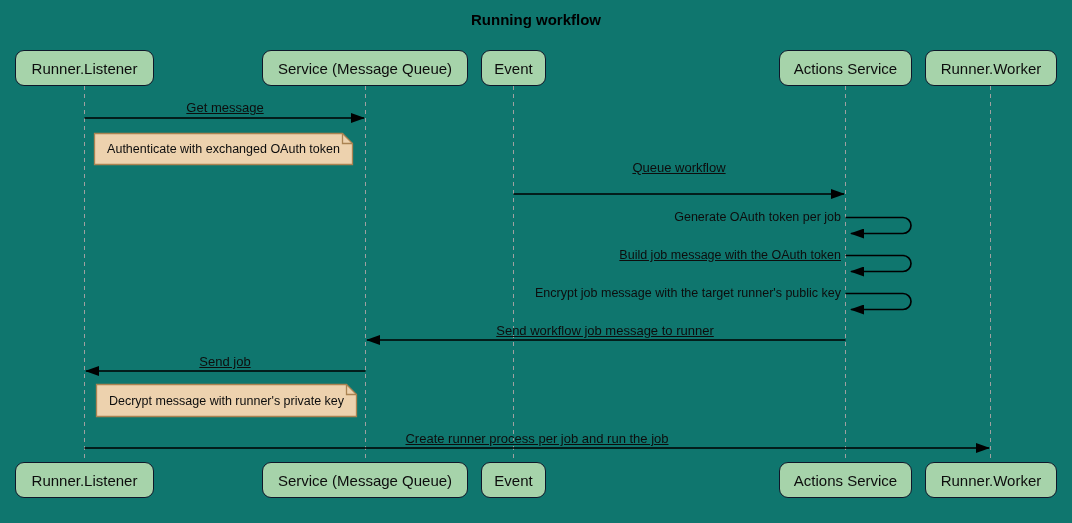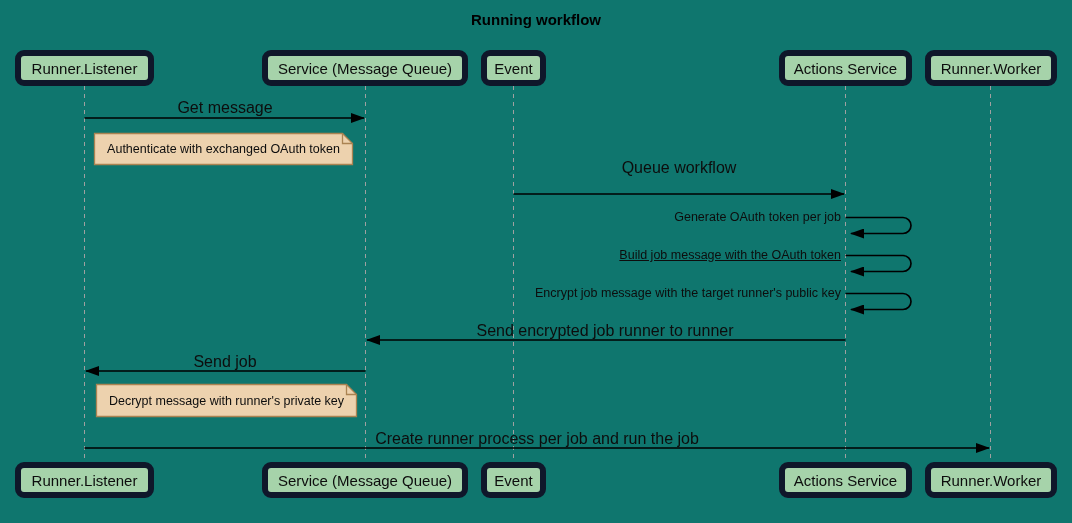--- a/index.html
+++ b/index.html
@@ -26,37 +26,38 @@
     top: 11px; left: 0; right: 0;
     text-align: center;
     font-size: 15px;
     font-weight: bold;
     color: #000000;
   }
   .actor {
     position: absolute;
     height: 36px;
     background: #a6d3aa;
-    border: 6px solid #0f172a;
+    border: 1px solid #0f172a;
     border-radius: 9px;
     box-sizing: border-box;
     display: flex;
     align-items: center;
     justify-content: center;
     font-size: 15px;
     color: #0d0d0d;
     white-space: nowrap;
   }
   .msg-label {
     position: absolute;
     transform: translateX(-50%);
-    font-size: 16px;
+    font-size: 13px;
     line-height: 14px;
     white-space: nowrap;
     color: #0d0d0d;
+    text-decoration: underline;
   }
   .msg-label-right {
     position: absolute;
     text-align: left;
     font-size: 12.5px;
     line-height: 14px;
     white-space: nowrap;
     color: #0d0d0d;
   }
   .note-text {
@@ -118,20 +119,20 @@
   <div class="actor" style="left:262px; top:462px; width:206px;">Service (Message Queue)</div>
   <div class="actor" style="left:481px; top:462px; width:65px;">Event</div>
   <div class="actor" style="left:779px; top:462px; width:133px;">Actions Service</div>
   <div class="actor" style="left:925px; top:462px; width:132px;">Runner.Worker</div>
 
   <div class="msg-label" style="left:225px; top:101px;">Get message</div>
   <div class="msg-label" style="left:679px; top:161px;">Queue workflow</div>
   <div class="msg-label-right" style="right:231px; top:210px;">Generate OAuth token per job</div>
   <div class="msg-label-right" style="right:231px; top:248px;text-decoration:underline;">Build job message with the OAuth token</div>
   <div class="msg-label-right" style="right:231px; top:286px;">Encrypt job message with the target runner's public key</div>
-  <div class="msg-label" style="left:605px; top:324px;">Send encrypted job runner to runner</div>
+  <div class="msg-label" style="left:605px; top:324px;">Send workflow job message to runner</div>
   <div class="msg-label" style="left:225px; top:355px;">Send job</div>
   <div class="msg-label" style="left:537px; top:432px;">Create runner process per job and run the job</div>
 
   <div class="note-text" style="left:94px; top:133px; width:259px; height:31px;">Authenticate with exchanged OAuth token</div>
   <div class="note-text" style="left:96px; top:384px; width:261px; height:34px;">Decrypt message with runner's private key</div>
 
 </div>
 
 </body></html>

